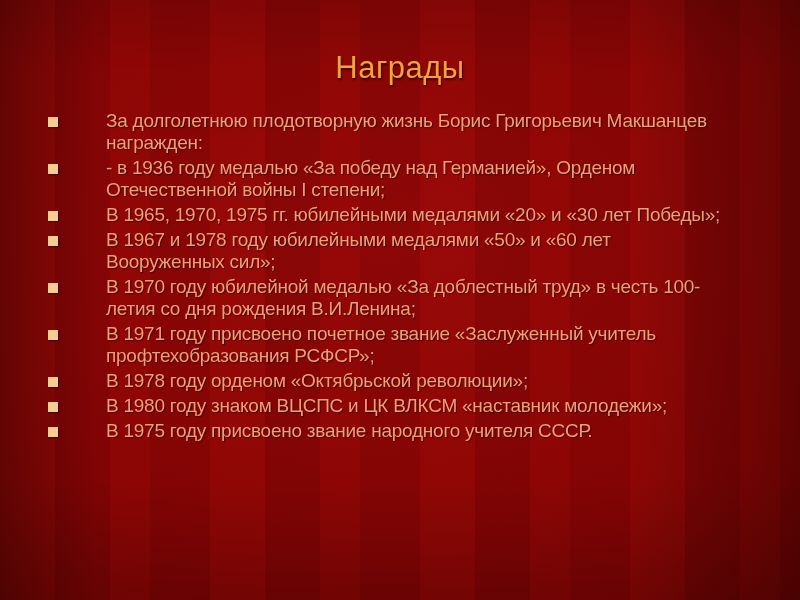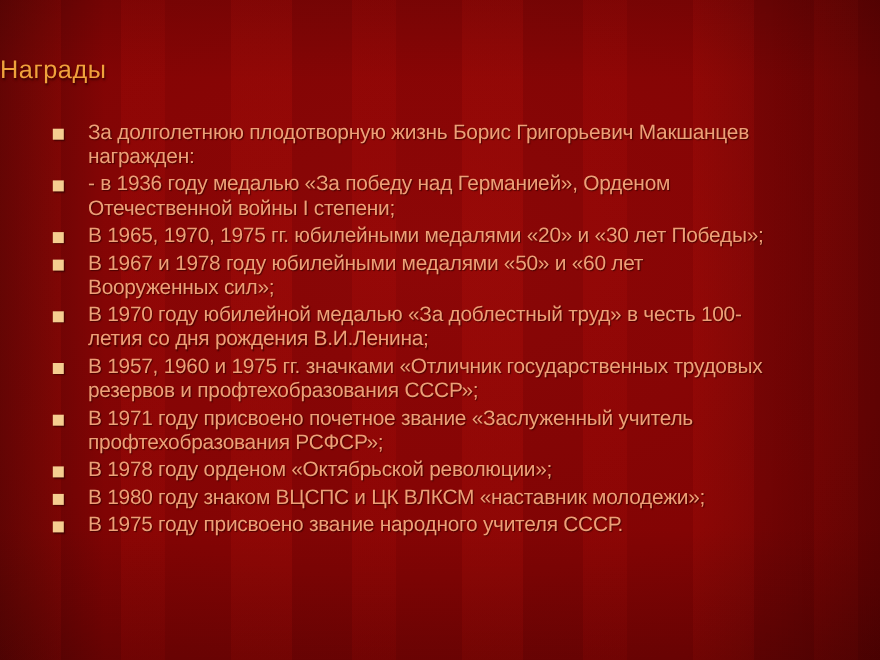--- a/index.html
+++ b/index.html
@@ -29,41 +29,43 @@
     inset: 0;
     pointer-events: none;
     background: linear-gradient(180deg, rgba(0,0,0,0.10) 0%, rgba(0,0,0,0.00) 12%, rgba(0,0,0,0.00) 80%, rgba(0,0,0,0.16) 100%);
   }
   .slide-title {
     position: absolute;
     top: 50px;
     left: 0;
     width: 100%;
     margin: 0;
-    font-size: 23px;
+    text-align: center;
+    font-size: 31px;
     font-weight: normal;
     letter-spacing: 0.5px;
     color: var(--title-color, #f0a23c);
     text-shadow: 1px 2px 2px rgba(40,0,0,0.75);
     z-index: 2;
   }
   .awards-list {
     position: absolute;
     top: 110px;
     left: 44px;
     width: 716px;
     margin: 0;
     padding: 0;
     list-style: none;
     z-index: 2;
   }
   .awards-list li {
     display: flex;
     align-items: flex-start;
     margin: 0 0 3px 0;
+    gap: 26px;
   }
   .bullet {
     flex: 0 0 auto;
     width: 10px;
     height: 10px;
     margin: 7px 0 0 4px;
     background: var(--bullet-color, #f5cd90);
     box-shadow: 1px 1px 1px rgba(40,0,0,0.6);
   }
   .item-text {
@@ -102,25 +104,20 @@
       <span class="item-text">В 1967 и 1978 году юбилейными медалями «50» и «60 лет
 Вооруженных сил»;</span>
     </li>
     <li>
       <span class="bullet"></span>
       <span class="item-text">В 1970 году юбилейной медалью «За доблестный труд» в честь 100-
 летия со дня рождения В.И.Ленина;</span>
     </li>
     <li>
       <span class="bullet"></span>
-      <span class="item-text">В 1957, 1960 и 1975 гг. значками «Отличник государственных трудовых
-резервов и профтехобразования СССР»;</span>
-    </li>
-    <li>
-      <span class="bullet"></span>
       <span class="item-text">В 1971 году присвоено почетное звание «Заслуженный учитель
 профтехобразования РСФСР»;</span>
     </li>
     <li>
       <span class="bullet"></span>
       <span class="item-text">В 1978 году орденом «Октябрьской революции»;</span>
     </li>
     <li>
       <span class="bullet"></span>
       <span class="item-text">В 1980 году знаком ВЦСПС и ЦК ВЛКСМ «наставник молодежи»;</span>

